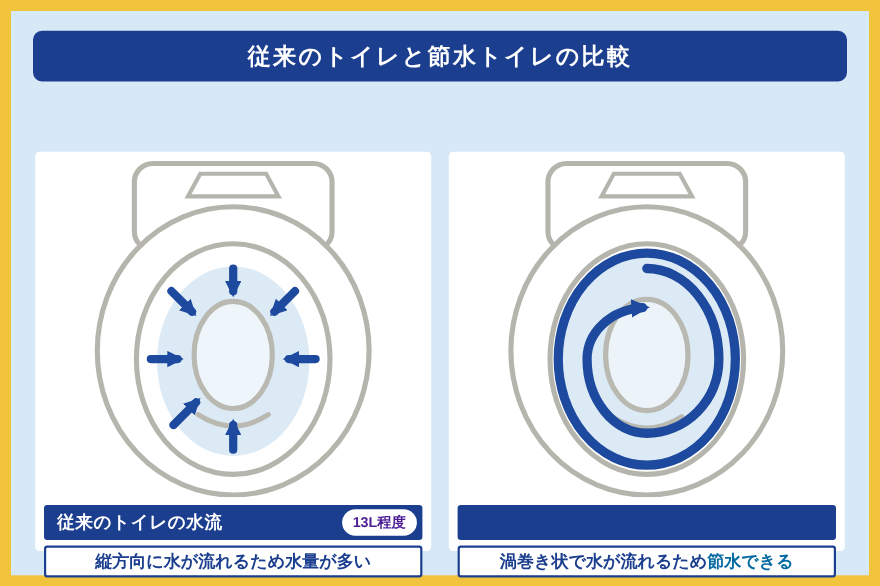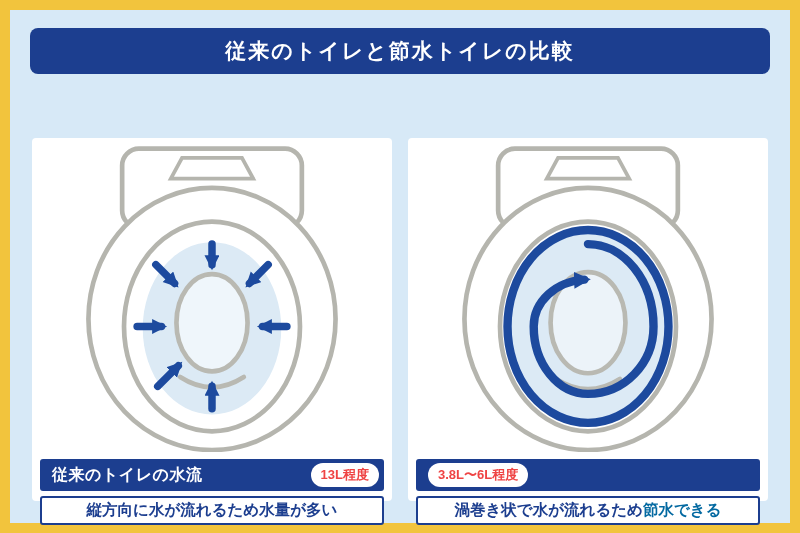--- a/index.html
+++ b/index.html
@@ -62,21 +62,21 @@
   }
   .flow-label {
     color: #fff;
     font-weight: bold;
     font-size: 16px;
     letter-spacing: 0.5px;
     white-space: nowrap;
   }
   .badge {
     background: #fff;
-    color: #ef4444;
+    color: #4c1d95;
     border-radius: 999px;
     font-size: 13px;
     font-weight: bold;
     padding: 3px 10px;
     white-space: nowrap;
   }
   .desc {
     margin-top: 5px;
     border: 2px solid #1C3E8F;
     border-radius: 3px;
@@ -169,21 +169,20 @@
             <path d="M 172 108
                      A 70 88 0 0 1 242 196
                      A 70 72 0 0 1 172 268
                      A 58 72 0 0 1 114 196
                      A 58 50 0 0 1 168 146" marker-end="url(#ah2)"></path>
           </g>
         </svg>
 
         <div class="caption">
           <div class="flow-bar">
-            <span class="badge">3.8L〜6L程度</span>
           </div>
           <div class="desc">
             <span>渦巻き状で水が流れるため</span><span class="highlight">節水できる</span>
           </div>
         </div>
       </div>
 
     </div>
   </div>
 </div>

